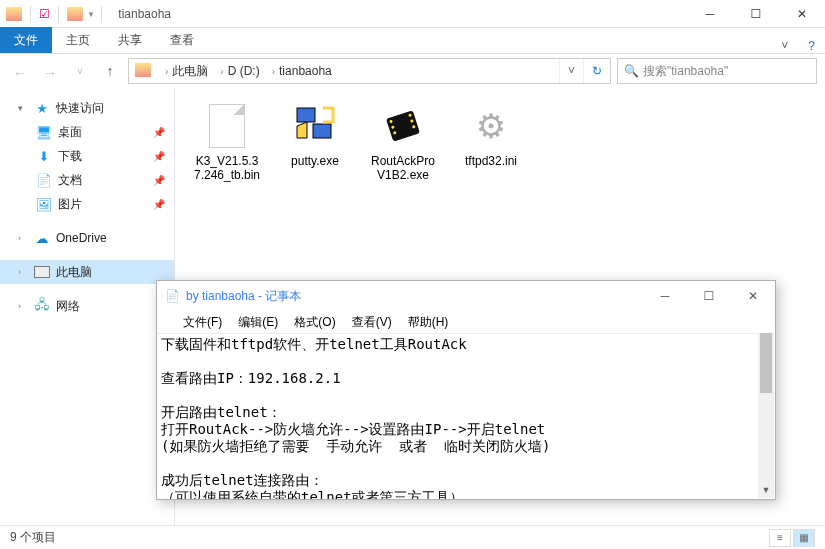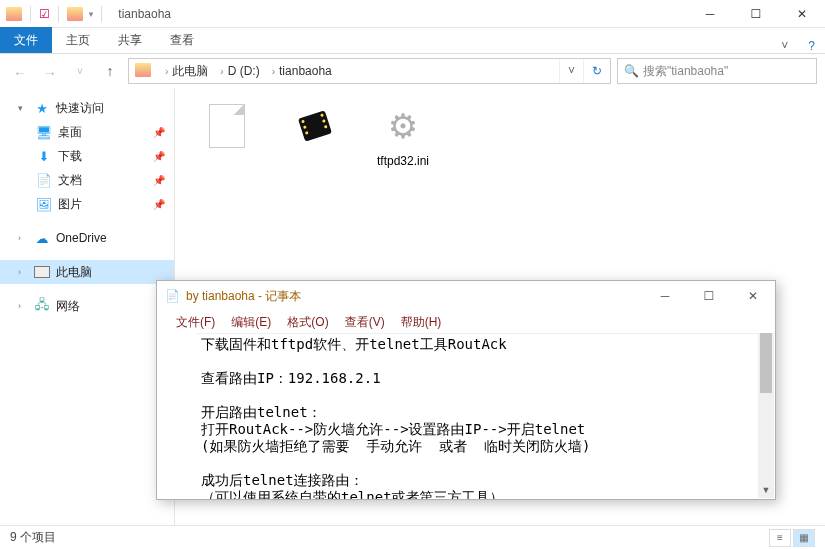--- a/index.html
+++ b/index.html
@@ -62,26 +62,26 @@
 
 
 .statusbar { height:24px; border-top:1px solid #e5e5e5; display:flex; align-items:center; padding:0 10px; color:#444; font-size:12px; }
 .statusbar .views { margin-left:auto; display:flex; gap:2px; }
 .viewbtn { width:22px; height:18px; border:1px solid #ddd; display:flex; align-items:center; justify-content:center; font-size:10px; color:#666; }
 
 
 .notepad { position:absolute; left:156px; top:280px; width:620px; height:220px; background:#fff; border:1px solid #b0b0b0; box-shadow:3px 3px 12px rgba(0,0,0,.25); display:flex; flex-direction:column; }
 .np-title { height:30px; background:#fff; display:flex; align-items:center; padding-left:8px; gap:6px; }
 .np-title .npicon { color:#5aa8e0; }
-.np-title .txt { color:#a16207; font-size:12px; }
+.np-title .txt { color:#3b82f6; font-size:12px; }
 .np-title .btns { margin-left:auto; display:flex; }
 .np-title .btns .b { width:44px; height:30px; display:flex; align-items:center; justify-content:center; color:#555; font-size:12px; }
-.np-menu { height:22px; display:flex; align-items:center; gap:4px; padding:0 13px; font-size:12px; color:#7f1d1d; }
+.np-menu { height:22px; display:flex; align-items:center; gap:4px; padding:0 20px; font-size:12px; color:#000000; }
 .np-menu span { padding:1px 6px; }
-.np-body { flex:1; overflow:auto; padding:2px 4px; font-family:"SimSun","Microsoft YaHei",monospace; font-size:14px; line-height:17px; white-space:pre-wrap; border-top:1px solid #eee;margin-left:40px; }
+.np-body { flex:1; overflow:auto; padding:2px 4px; font-family:"SimSun","Microsoft YaHei",monospace; font-size:14px; line-height:17px; white-space:pre-wrap; border-top:1px solid #eee; }
 .np-scroll { position:absolute; right:1px; top:52px; bottom:1px; width:16px; background:#f0f0f0; }
 .np-scroll .thumb { position:absolute; top:0; left:2px; right:2px; height:60px; background:#c2c2c2; }
 .np-scroll .ar { position:absolute; left:0; right:0; height:16px; display:flex; align-items:center; justify-content:center; color:#666; font-size:9px; }
 .np-scroll .ar.up { top:0; } .np-scroll .ar.dn { bottom:0; }
 </style>
 </head>
 <body>
 
 <div class="titlebar">
   <div class="qat">
@@ -187,35 +187,48 @@
         <span>网络</span>
       </div>
   </div>
 
   <div class="content">
     <div class="files" id="files">
         <div class="file">
           <div class="thumb">
             <div class="thumb-doc"></div>
           </div>
+          <div class="lbl">K3_V21.5.37.246_tb.bin</div>
+        </div>
+        <div class="file">
+          <div class="thumb">
+            <svg width="44" height="44" viewBox="0 0 44 44">
+              <rect x="4" y="4" width="18" height="14" fill="#3a6fd8" stroke="#000"></rect>
+              <rect x="20" y="20" width="18" height="14" fill="#3a6fd8" stroke="#000"></rect>
+              <path d="M14 18 L14 34 L4 34 L4 22 Z" fill="#ffd24a" stroke="#000"></path>
+              <path d="M30 4 L40 4 L40 18 L30 18" fill="none" stroke="#ffd24a" stroke-width="3"></path>
+            </svg>
+          </div>
+          <div class="lbl">putty.exe</div>
         </div>
         <div class="file">
           <div class="thumb">
             <svg width="44" height="44" viewBox="0 0 44 44">
               <rect x="8" y="10" width="28" height="24" rx="3" fill="#111" transform="rotate(-18 22 22)"></rect>
               <g transform="rotate(-18 22 22)" fill="#ffe14a">
                 <circle cx="12" cy="14" r="1.5"></circle>
                 <circle cx="12" cy="20" r="1.5"></circle>
                 <circle cx="12" cy="26" r="1.5"></circle>
                 <circle cx="32" cy="14" r="1.5"></circle>
                 <circle cx="32" cy="20" r="1.5"></circle>
                 <circle cx="32" cy="26" r="1.5"></circle>
               </g>
             </svg>
           </div>
+          <div class="lbl">RoutAckProV1B2.exe</div>
         </div>
         <div class="file">
           <div class="thumb">
             <div class="thumb-gear">⚙</div>
           </div>
           <div class="lbl">tftpd32.ini</div>
         </div>
       </div>
   </div>
 </div>

